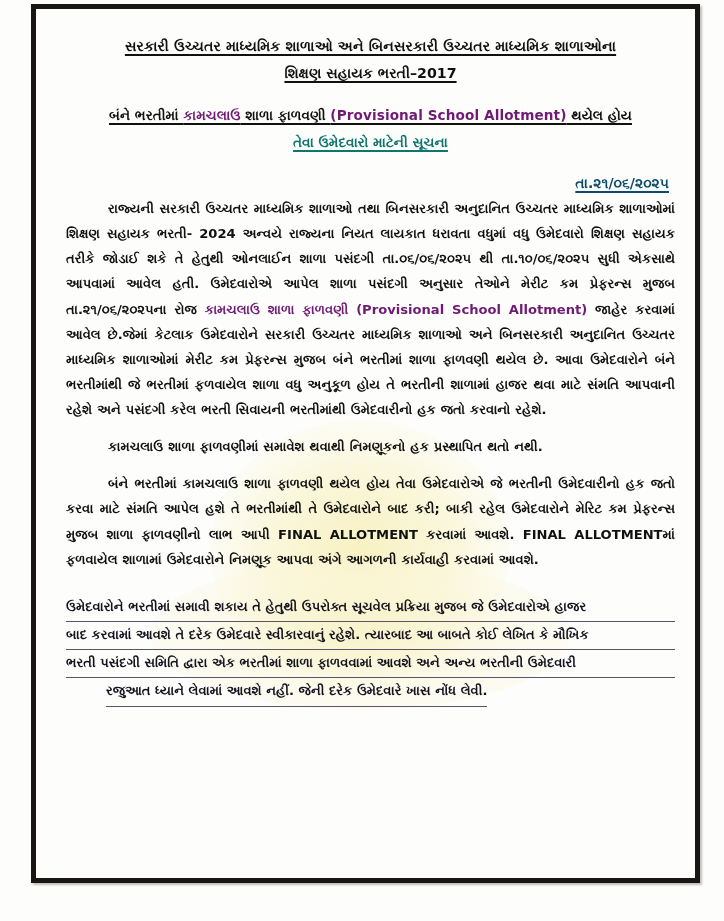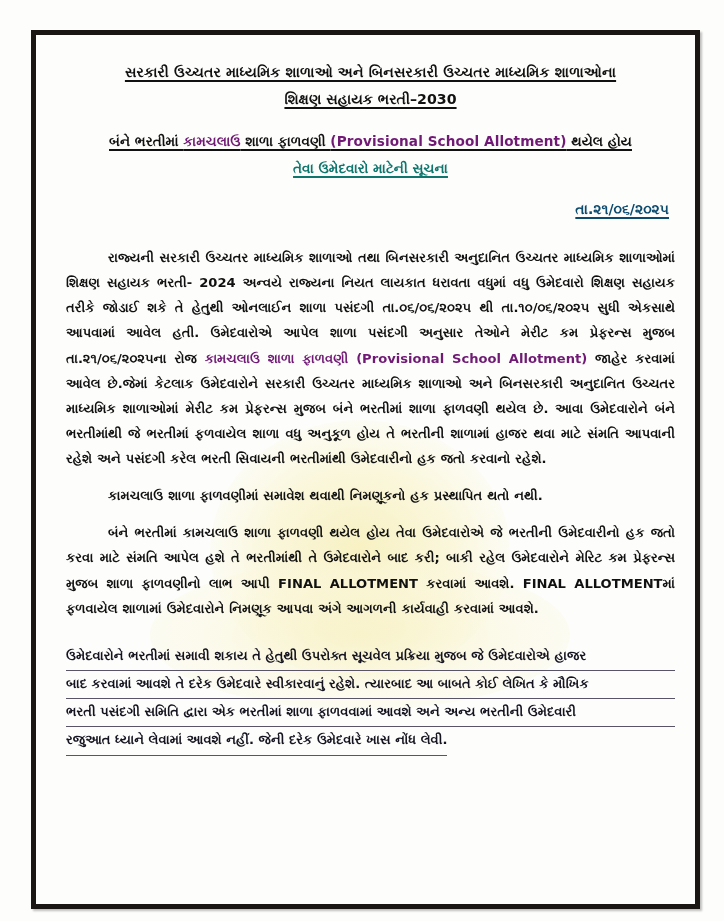--- a/index.html
+++ b/index.html
@@ -48,21 +48,21 @@
     background: radial-gradient(ellipse at 50% 50%,
                 rgba(248,242,198,0.80) 0%,
                 rgba(251,247,220,0.45) 55%,
                 rgba(255,255,255,0) 100%);
   }
 
   
   .frame {
     position: absolute;
     left: 31px;
-    top: 30px;
+    top: 4px;
     width: 669px;
     height: 879px;
     box-sizing: border-box;
     border: 5px solid #1a1614;
     background: transparent;
     box-shadow: 2px 2px 2px rgba(0,0,0,0.25);
   }
 
   .content {
     position: absolute;
@@ -136,21 +136,21 @@
     font-size: 13.1px;
     font-weight: 700;
     color: #111111;
     line-height: 1.92;
     text-align: justify;
     text-justify: inter-word;
     margin: 0;
     word-spacing: 0.4px;
   }
   .body-para.first {
-    margin-top: 27px;
+    margin-top: 4px;
     text-indent: 42px;
   }
   .body-para.indent {
     text-indent: 42px;
   }
   .gap-sm { margin-top: 12px; }
 
   
   .final-block {
     margin-top: 22px;
@@ -167,39 +167,40 @@
     border-bottom: 1.4px solid #5a5468;
     padding-bottom: 1px;
   }
   .final-block .fl.first-line {
     text-align: center;
     text-indent: 0;
   }
   .final-block .fl.last-line {
     display: inline-block;
     white-space: nowrap;
+    margin-left: 40px;
   }
 
   .eng { letter-spacing: 0.1px; }
 </style>
 </head>
 <body>
 
 <div class="scan-page">
 
   <div class="watermark"></div>
   <div class="watermark wm-2"></div>
 
   <div class="frame">
     <div class="content">
 
       <div class="title-block">
         <div class="title-line u">સરકારી ઉચ્ચતર માધ્યમિક શાળાઓ અને બિનસરકારી ઉચ્ચતર માધ્યમિક શાળાઓના</div>
         <div class="title-line-2">
-          <span class="u">શિક્ષણ સહાયક ભરતી–2030</span>
+          <span class="u">શિક્ષણ સહાયક ભરતી–2017</span>
         </div>
       </div>
 
       <div class="subtitle-block">
         <div class="subtitle-line u"><span>બંને ભરતીમાં </span><span class="red">કામચલાઉ</span><span> શાળા ફાળવણી </span><span class="red eng">(Provisional School Allotment)</span><span> થયેલ હોય</span></div>
         <div class="subtitle-line-2">
           <span class="u">તેવા ઉમેદવારો માટેની સૂચના</span>
         </div>
       </div>
 

